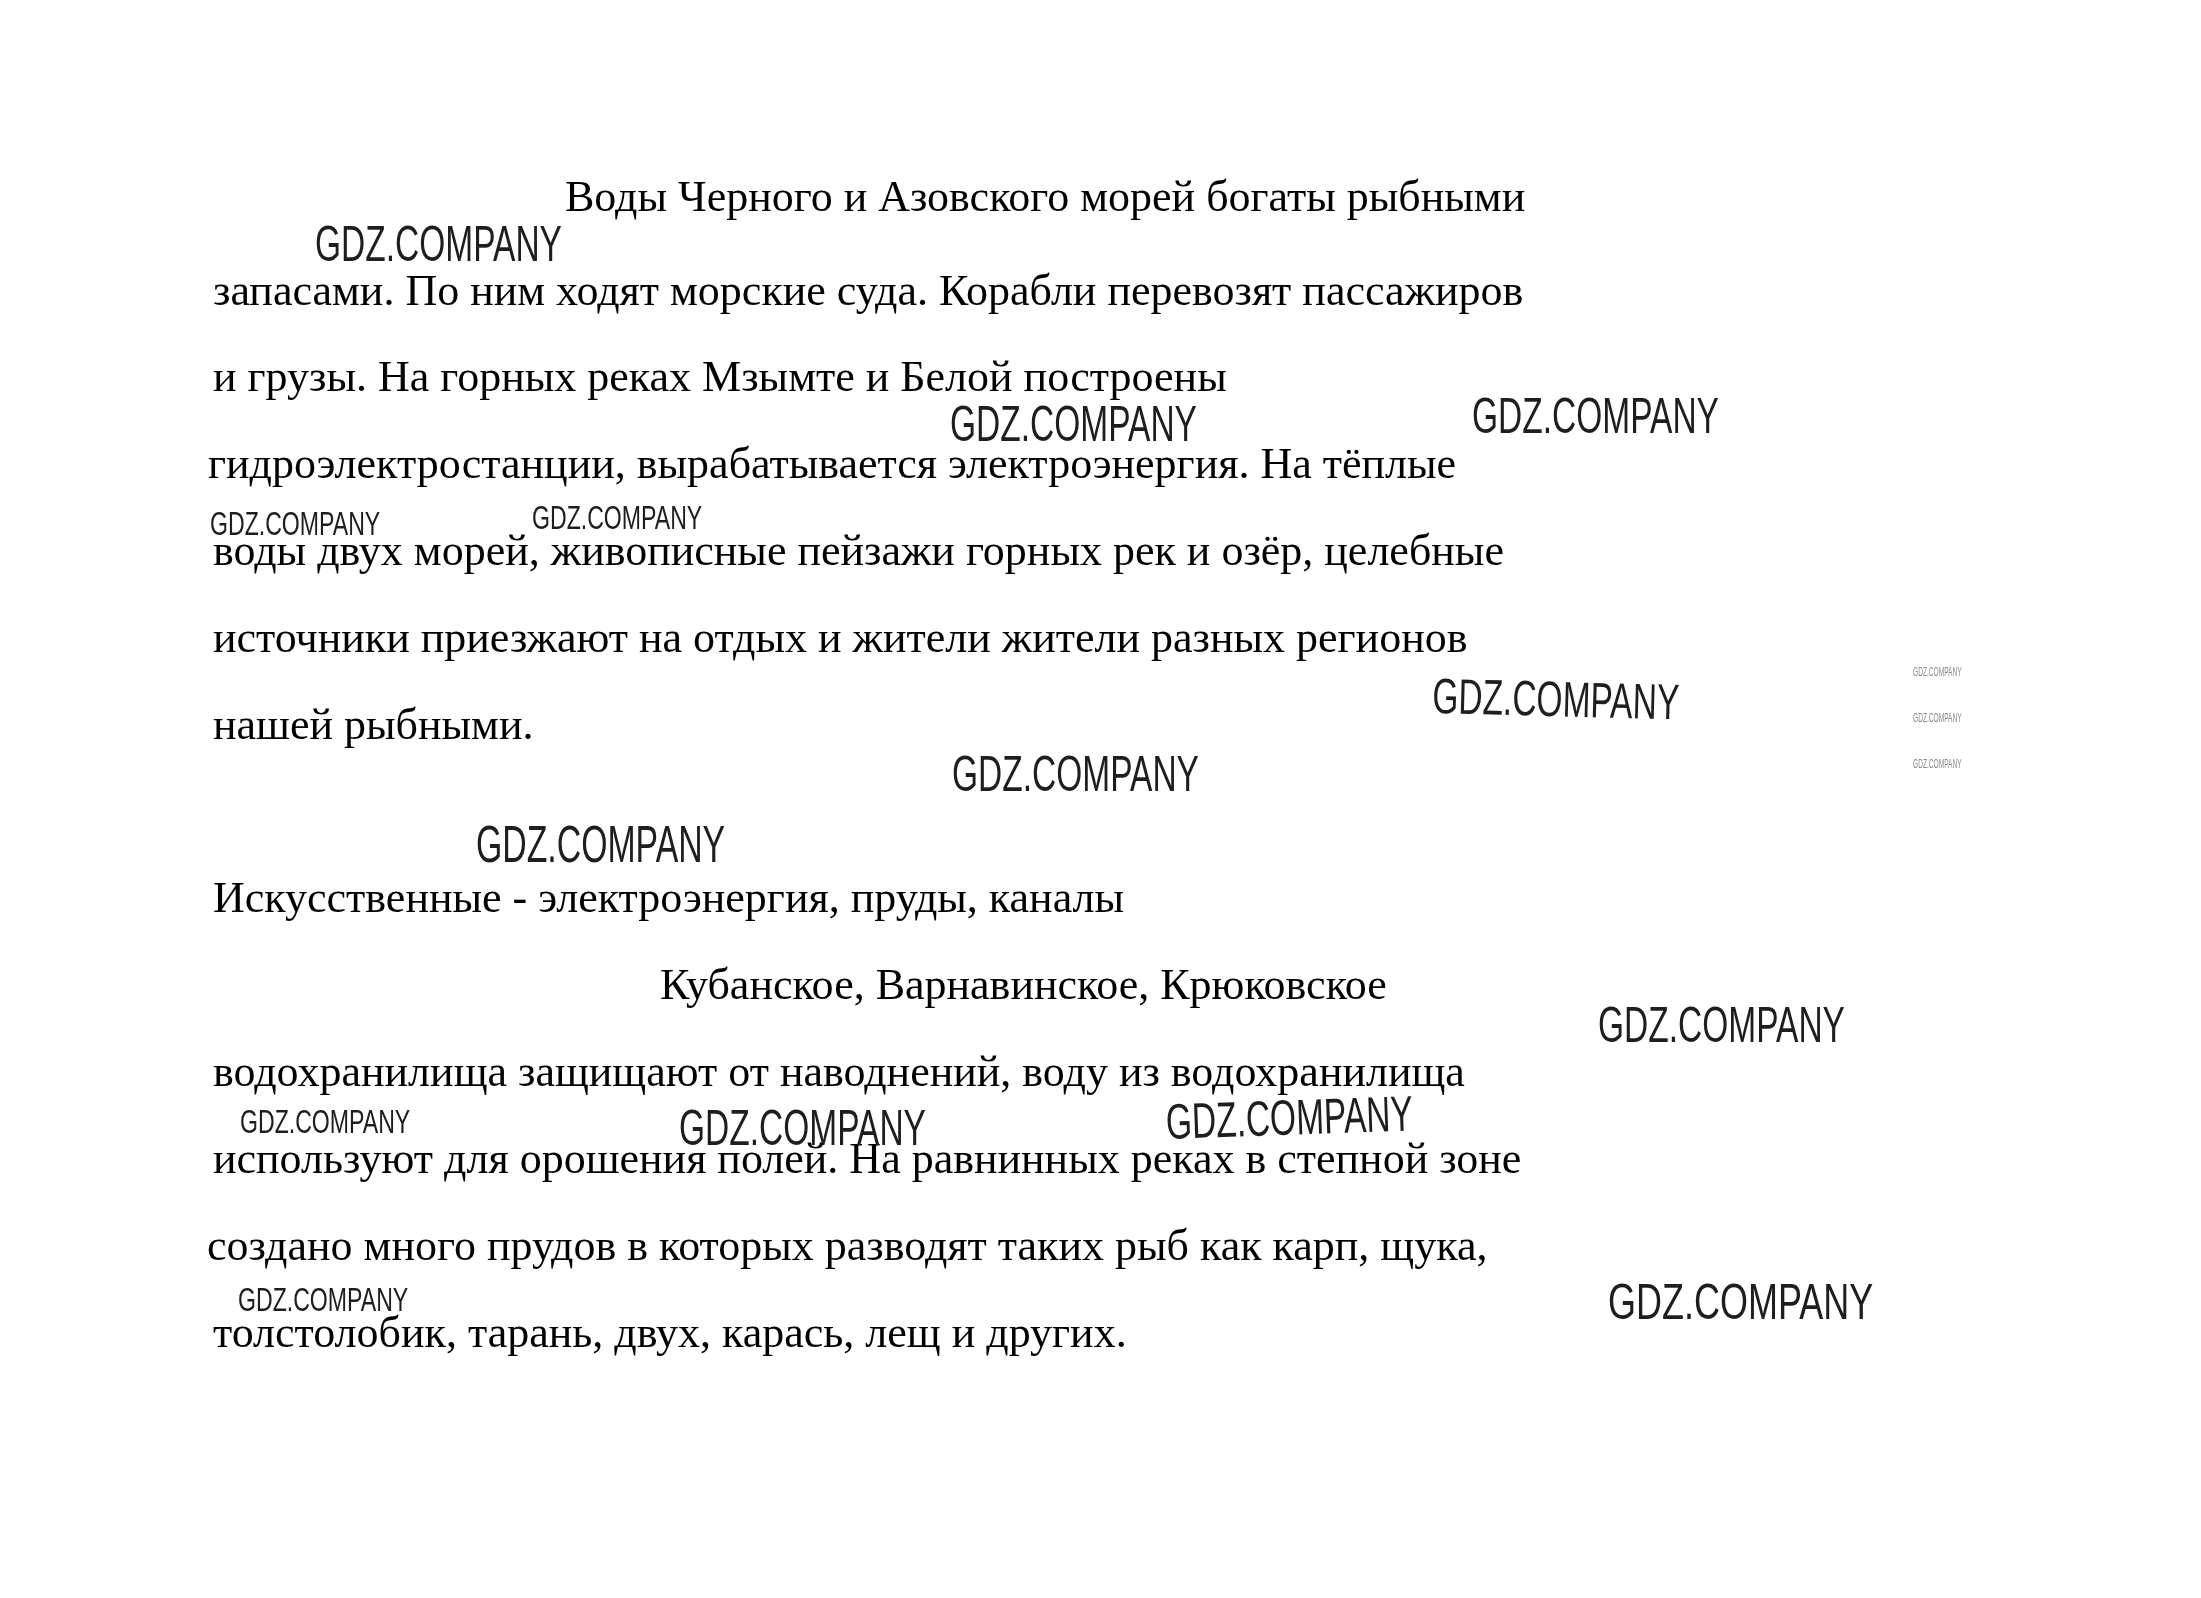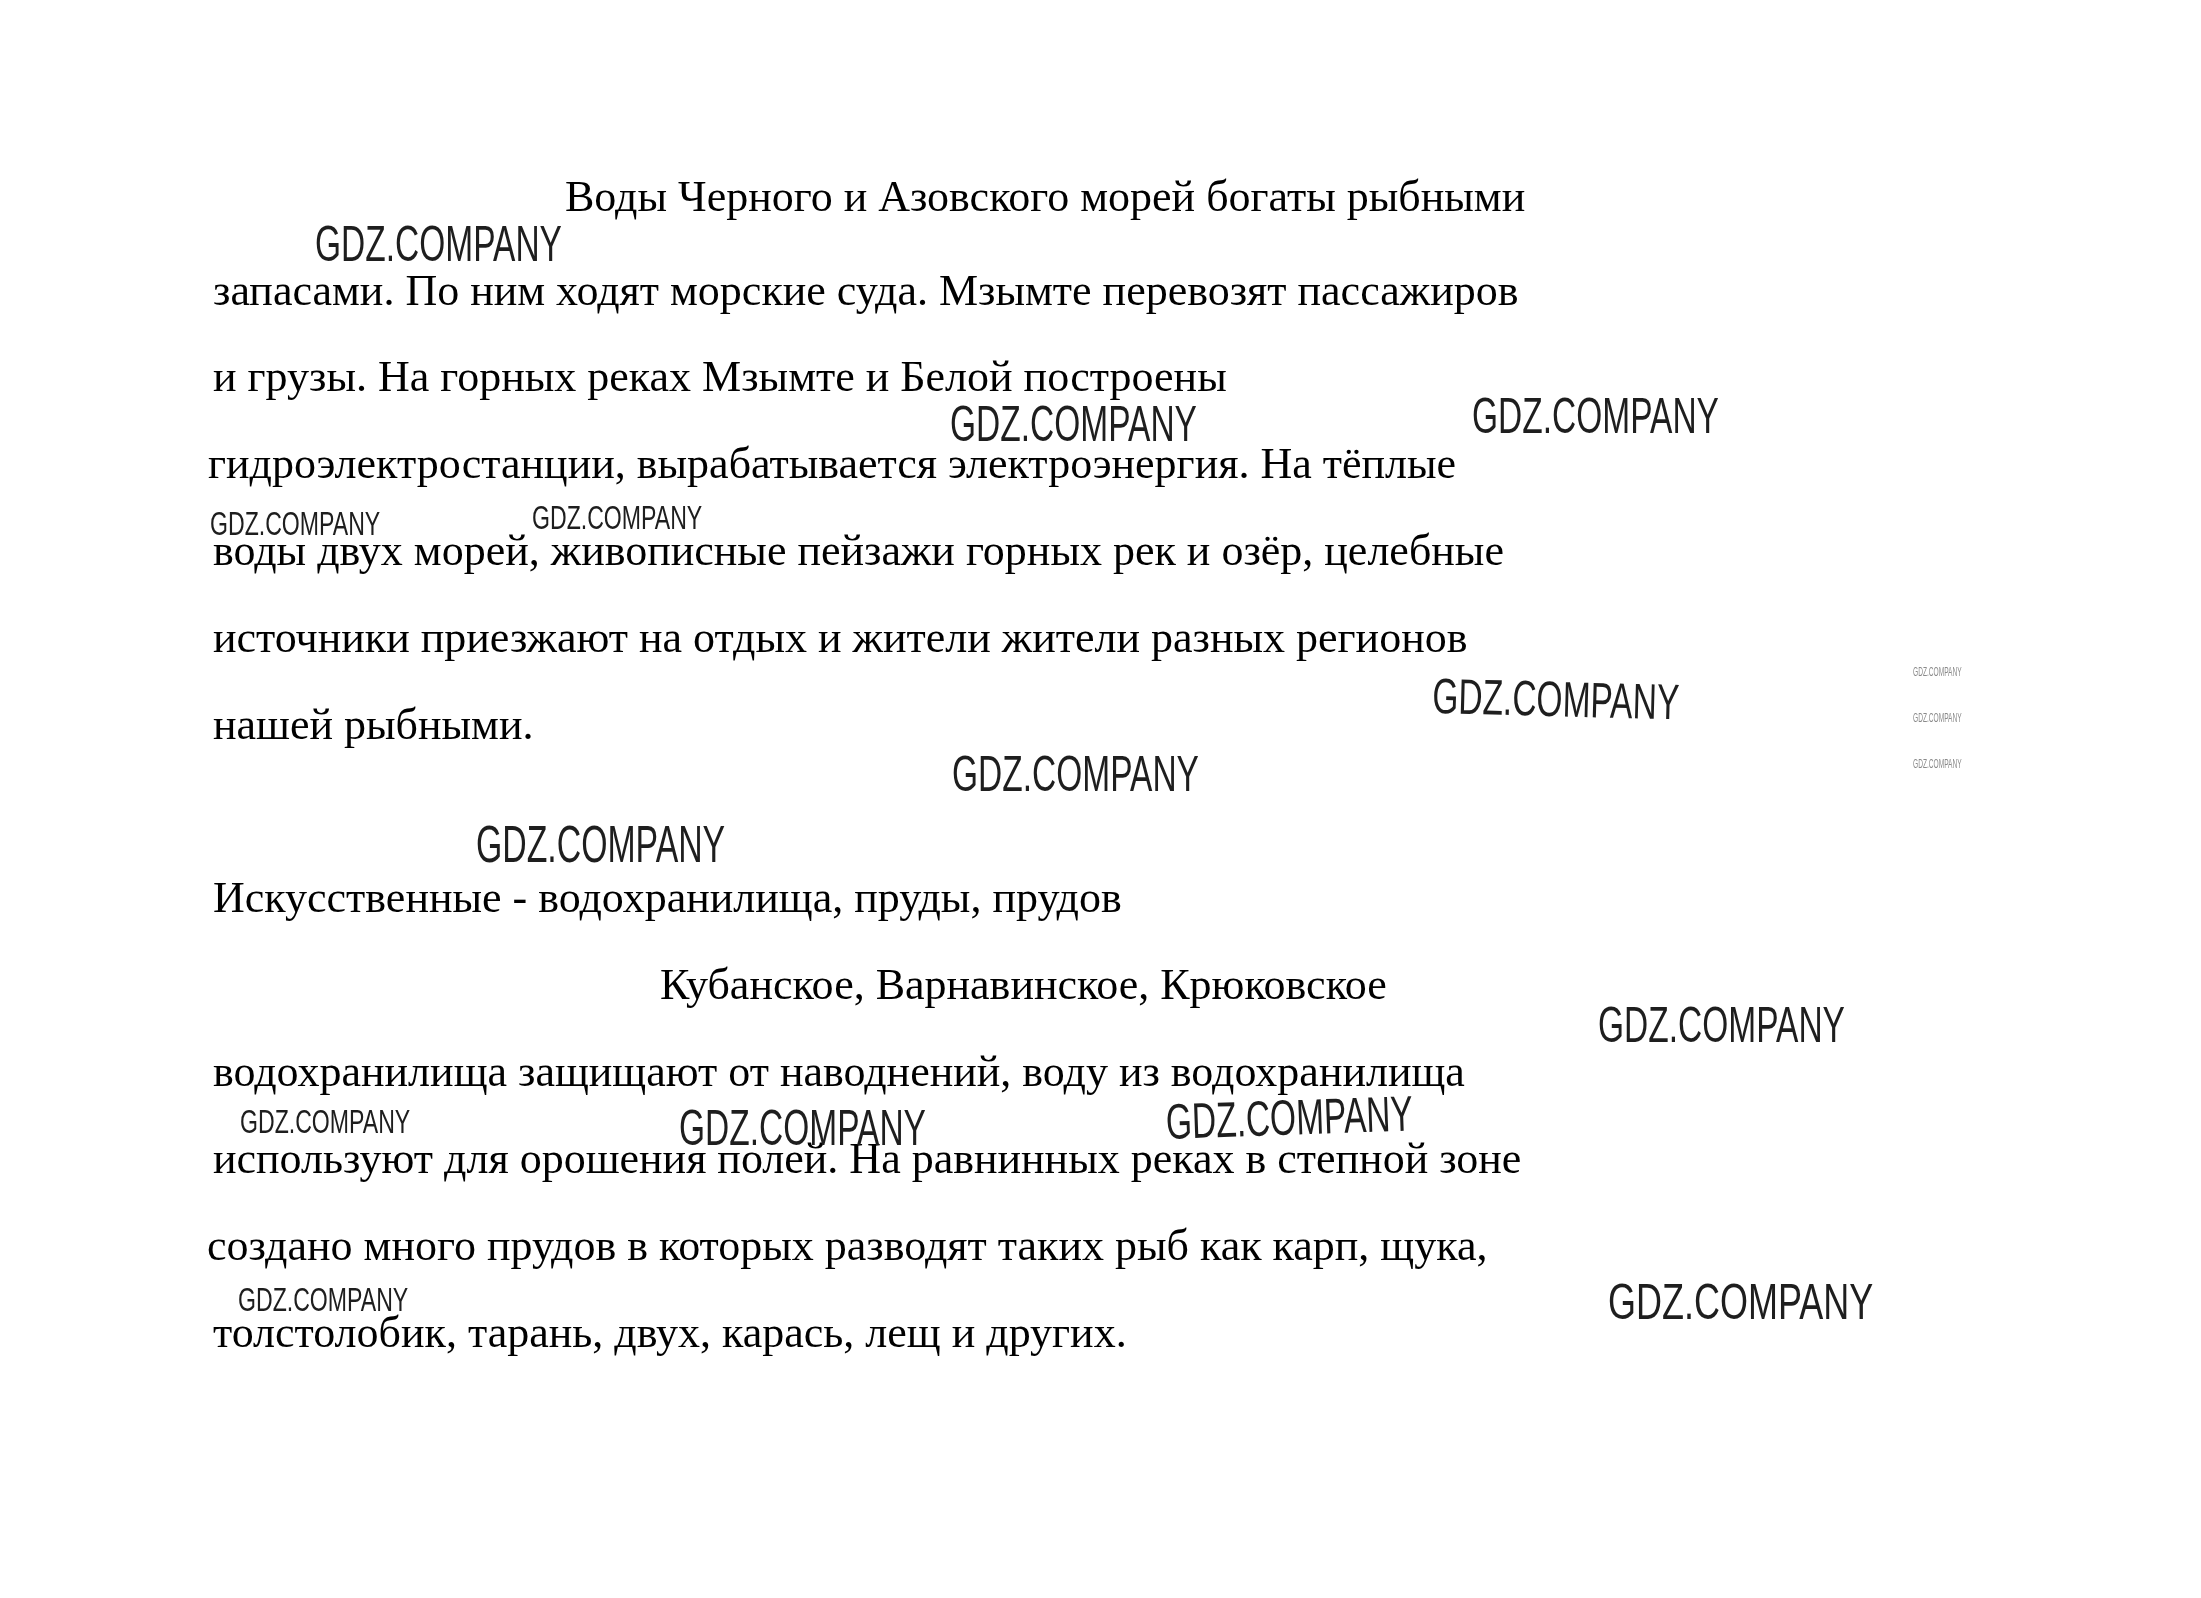--- a/index.html
+++ b/index.html
@@ -42,28 +42,28 @@
   .wm-m-wide { font-size: 50px; transform: scaleX(0.72); }
   .wm-s  { font-size: 33px; transform: scaleX(0.70); }
   .wm-t  { font-size: 12px; transform: scaleX(0.55); color: #8a8a8a; }
 </style>
 </head>
 <body>
 
 <div class="page">
 
   <div class="line" style="left:565px; top:175px;">Воды Черного и Азовского морей богаты рыбными</div>
-  <div class="line" style="left:213px; top:269px;">запасами. По ним ходят морские суда. Мзымте перевозят пассажиров</div>
+  <div class="line" style="left:213px; top:269px;">запасами. По ним ходят морские суда. Корабли перевозят пассажиров</div>
   <div class="line" style="left:213px; top:355px;">и грузы. На горных реках Мзымте и Белой построены</div>
   <div class="line" style="left:208px; top:442px;">гидроэлектростанции, вырабатывается электроэнергия. На тёплые</div>
   <div class="line" style="left:213px; top:529px;">воды двух морей, живописные пейзажи горных рек и озёр, целебные</div>
   <div class="line" style="left:213px; top:616px;">источники приезжают на отдых и жители жители разных регионов</div>
   <div class="line" style="left:213px; top:703px;">нашей рыбными.</div>
 
-  <div class="line" style="left:213px; top:876px;">Искусственные - водохранилища, пруды, прудов</div>
+  <div class="line" style="left:213px; top:876px;">Искусственные - электроэнергия, пруды, каналы</div>
   <div class="line" style="left:660px; top:963px;">Кубанское, Варнавинское, Крюковское</div>
   <div class="line" style="left:213px; top:1050px;">водохранилища защищают от наводнений, воду из водохранилища</div>
   <div class="line" style="left:213px; top:1137px;">используют для орошения полей. На равнинных реках в степной зоне</div>
   <div class="line" style="left:207px; top:1224px;">создано много прудов в которых разводят таких рыб как карп, щука,</div>
   <div class="line" style="left:213px; top:1311px;">толстолобик, тарань, двух, карась, лещ и других.</div>
 
   <span class="wm wm-m" style="left:315px;  top:219px;">GDZ.COMPANY</span>
   <span class="wm wm-m" style="left:950px;  top:399px;">GDZ.COMPANY</span>
   <span class="wm wm-m" style="left:1472px; top:391px;">GDZ.COMPANY</span>
   <span class="wm wm-s" style="left:210px;  top:507px;">GDZ.COMPANY</span>

